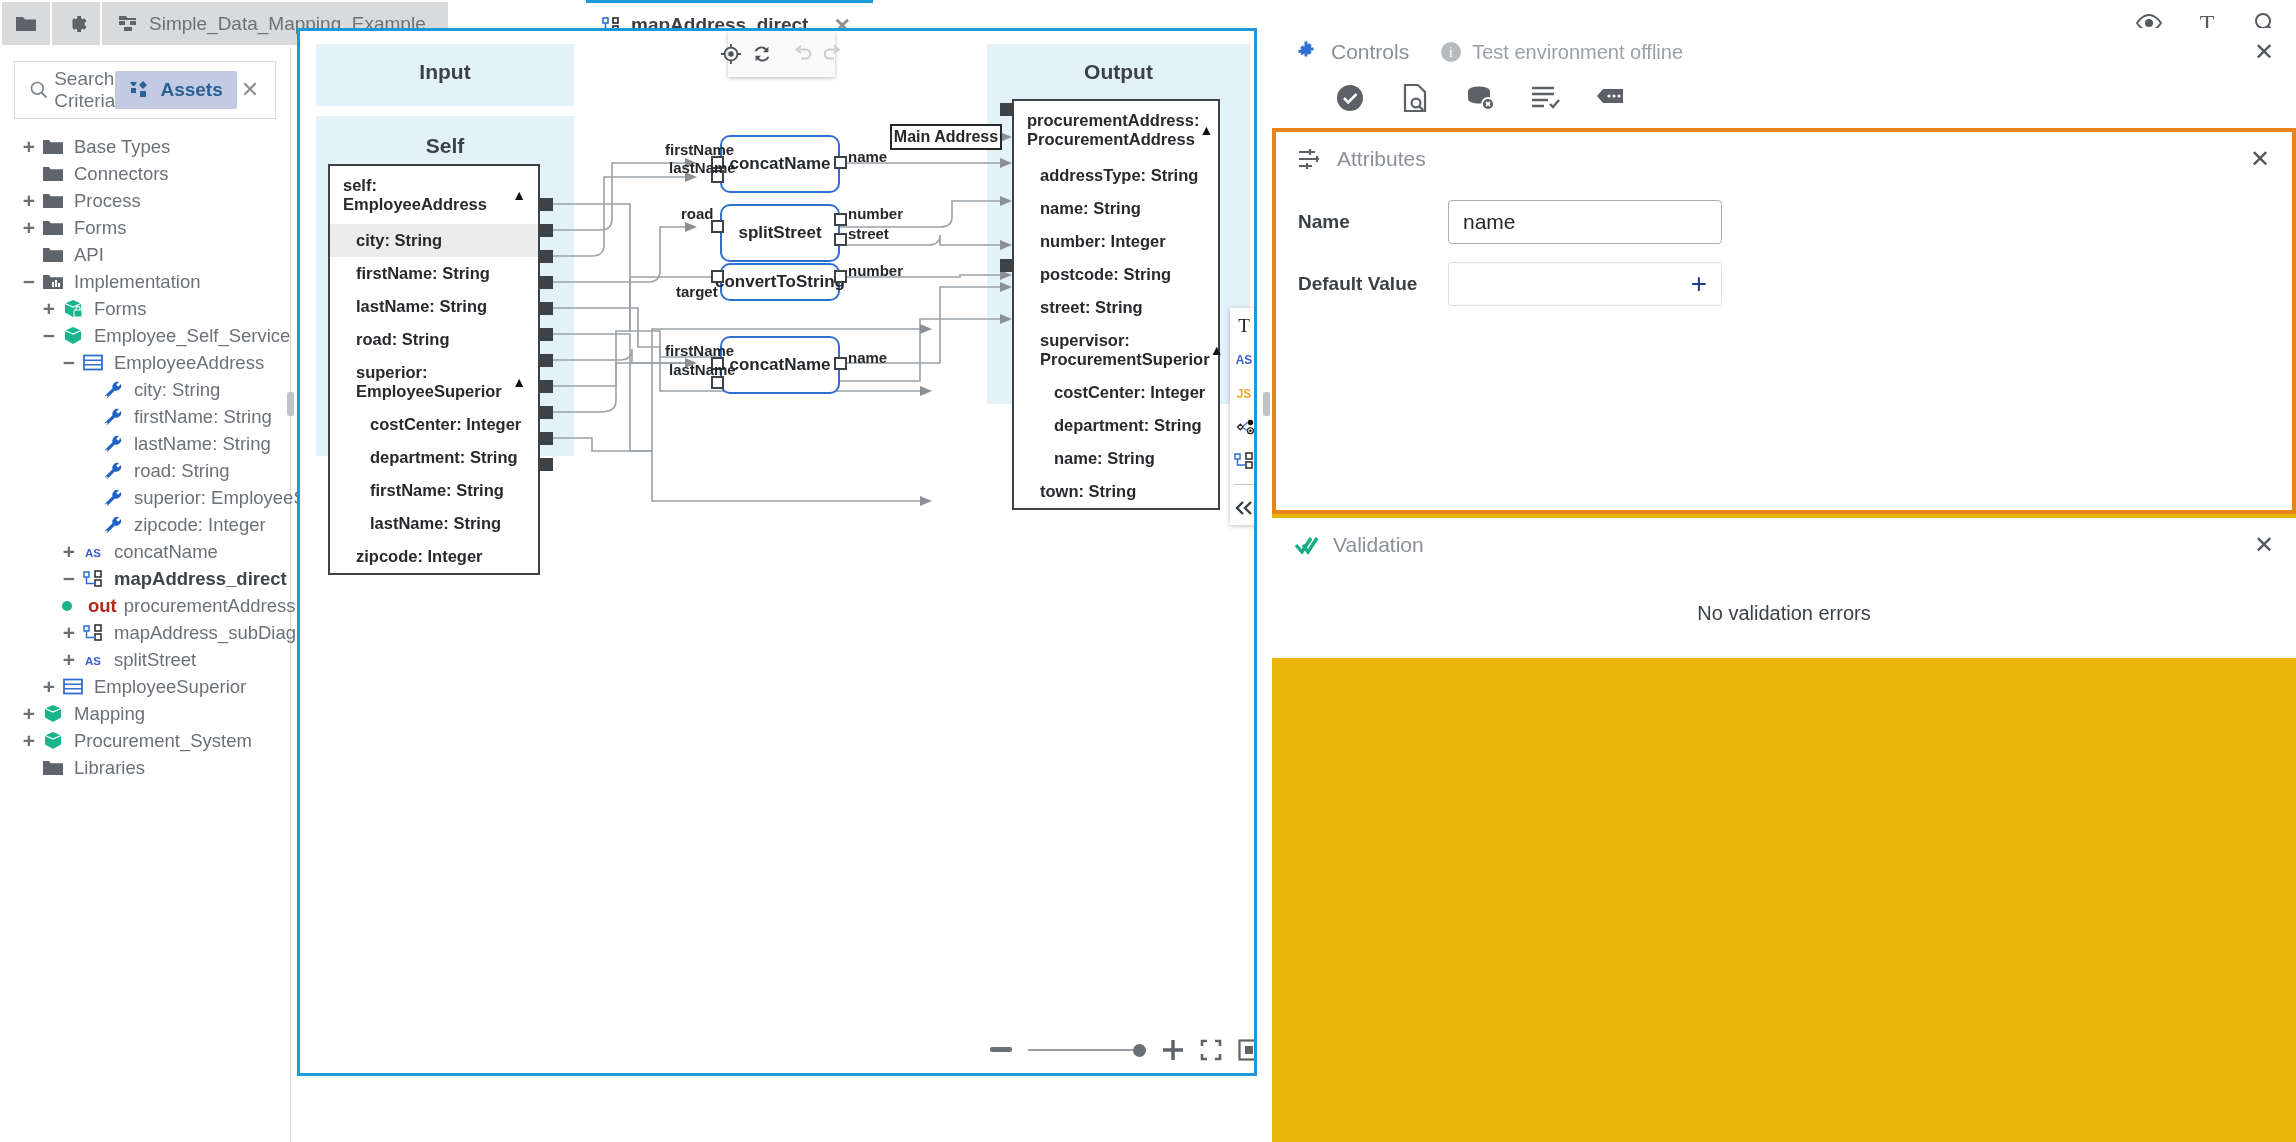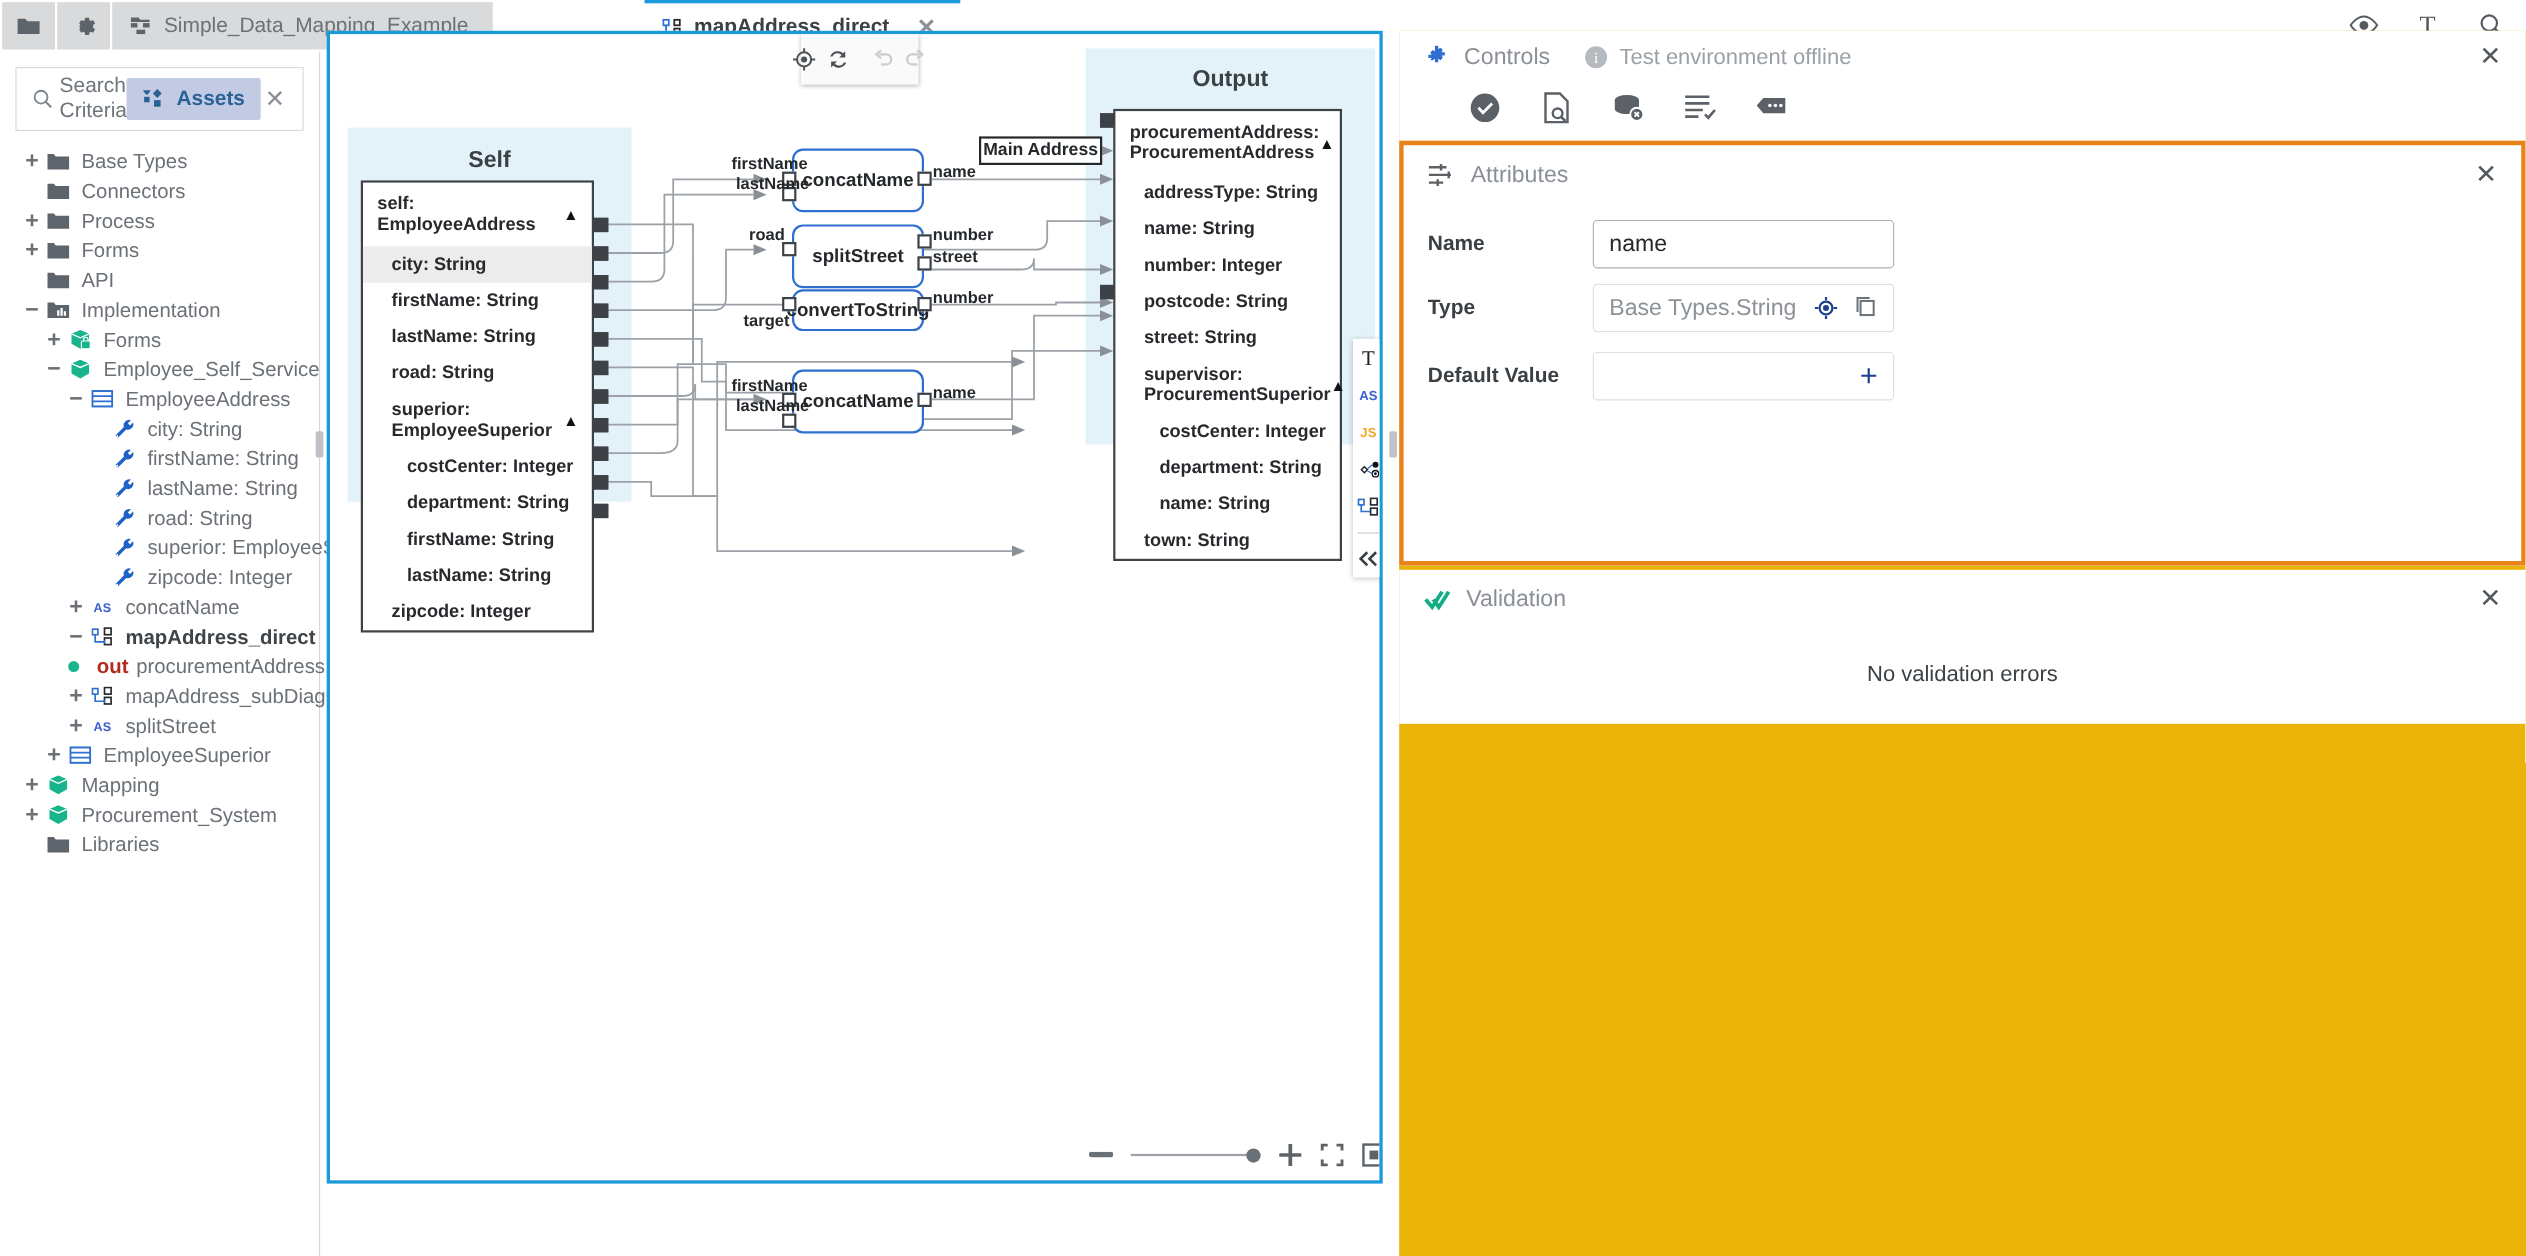--- a/index.html
+++ b/index.html
@@ -429,20 +429,23 @@
           <span>Libraries</span>
         </div>
       </div>
   </div>
   <div class="v-handle"></div>
   <div class="v-handle2"></div>
 
   <div class="canvas">
     <div class="canvas-inner">
 
+      <div class="region" style="left:16px; top:13px; width:258px; height:62px;">
+        <div class="region-title" style="padding-top:16px;">Input</div>
+      </div>
       <div class="region" style="left:16px; top:85px; width:258px; height:340px;">
         <div class="region-title" style="padding-top:18px;">Self</div>
       </div>
       <div class="region" style="left:687px; top:13px; width:263px; height:360px;">
         <div class="region-title" style="padding-top:16px;">Output</div>
       </div>
 
       <svg style="position:absolute;left:0;top:0;width:960px;height:1048px;">
         <g fill="none" stroke="#9ba1a6" stroke-width="1.6">
 
@@ -792,41 +795,20 @@
         <span class="rp-x">✕</span>
       </div>
 
       <div class="attr-row" style="margin-top:14px;">
         <div class="attr-label">Name</div>
         <div class="attr-field">
           <span>name</span>
         </div>
       </div>
 
-      <div class="attr-row" style="margin-top:14px;">
-        <div class="attr-label">Type</div>
-        <div class="attr-field ph">
-          <span>Base Types.String</span>
-          <span class="fi">
-            <span>
-              <svg width="22" height="22" viewBox="0 0 24 24">
-                  <circle cx="12" cy="12" r="6.4" fill="none" stroke="#1d3f8f" stroke-width="2.2"></circle>
-                  <circle cx="12" cy="12" r="3" fill="#1d3f8f"></circle>
-                  <path d="M12 1v3.4M12 19.6V23M1 12h3.4M19.6 12H23" stroke="#1d3f8f" stroke-width="2.2"></path>
-                </svg>
-            </span>
-            <span>
-              <svg width="22" height="22" viewBox="0 0 24 24">
-                  <rect x="7" y="5" width="13" height="14" fill="none" stroke="#6c7279" stroke-width="2"></rect>
-                  <path d="M4 16V2h12" fill="none" stroke="#6c7279" stroke-width="2"></path>
-                </svg>
-            </span>
-          </span>
-        </div>
-      </div>
 
 
       <div class="attr-row" style="margin-top:18px;">
         <div class="attr-label">Default Value</div>
         <div class="attr-field ph">
           <span></span>
           <span class="fi" style="color:#1d3f8f; font-size:28px; line-height:1;">+</span>
         </div>
       </div>
     </div>

